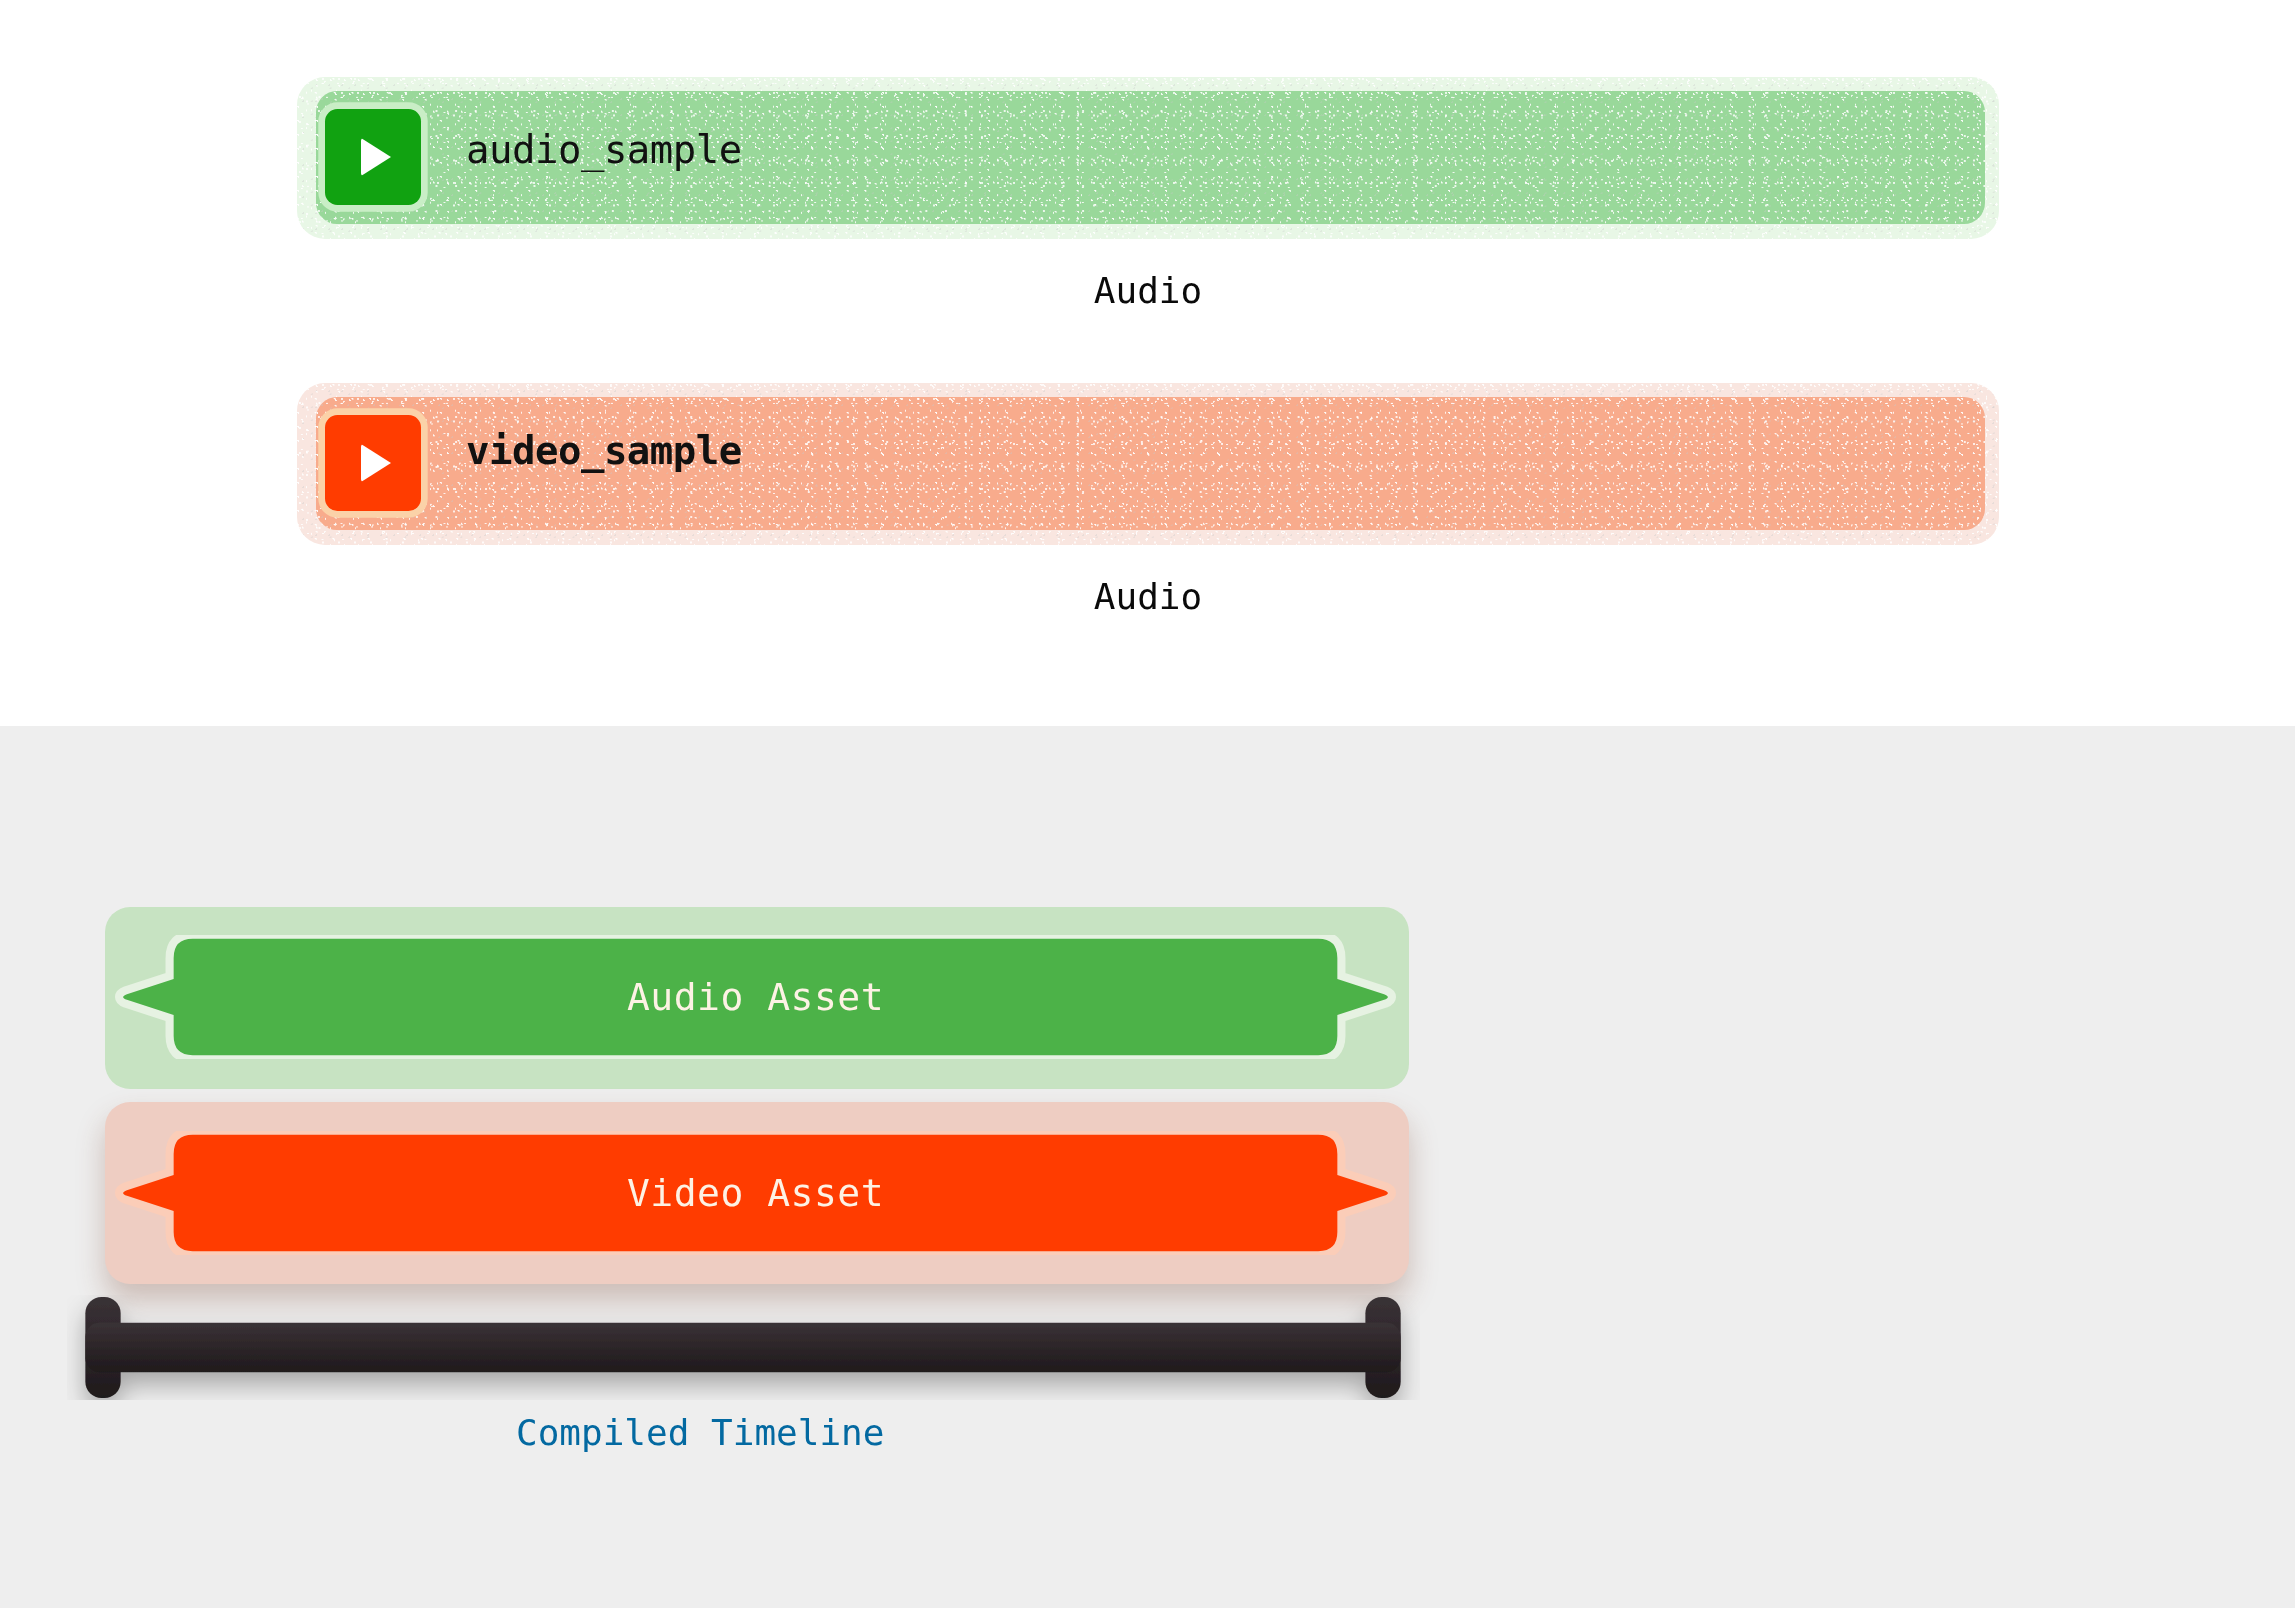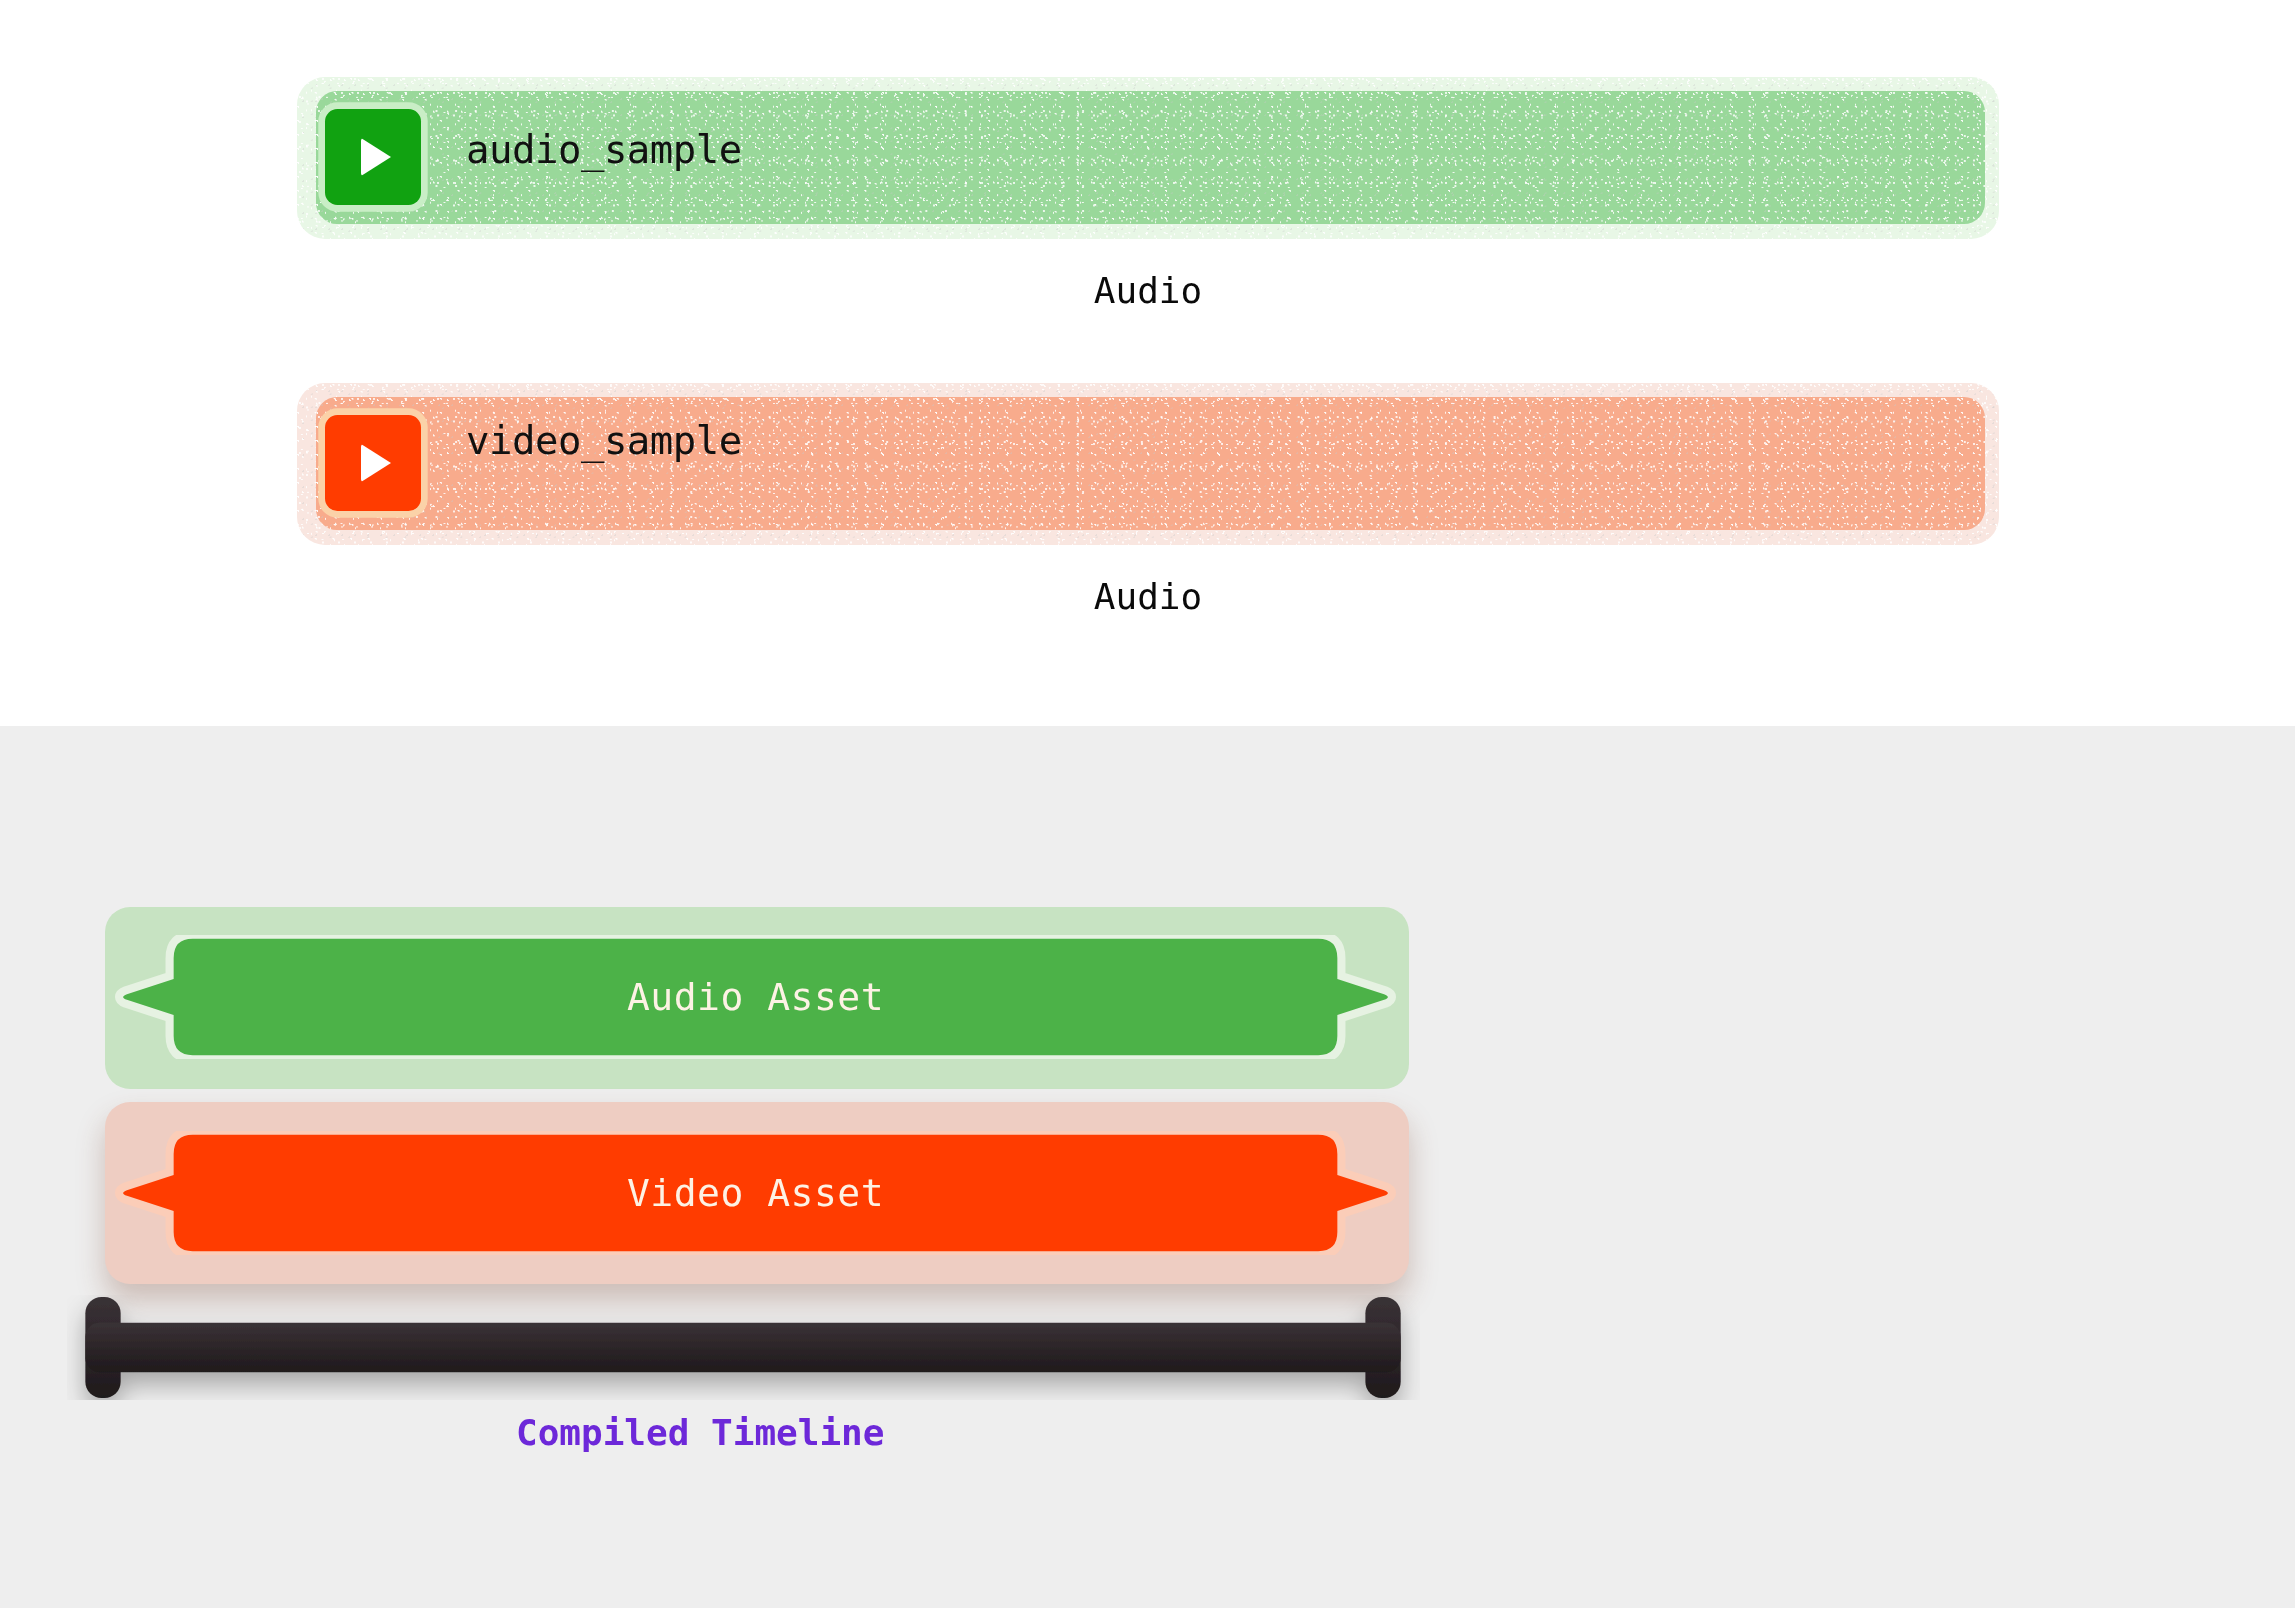--- a/index.html
+++ b/index.html
@@ -86,21 +86,21 @@
   .ribbon-svg{display:block;position:absolute;left:0;top:0;}
   .ribbon-text{
     position:absolute;left:0;top:0;width:100%;height:100%;
     display:flex;align-items:center;justify-content:center;
     font-size:38px;color:#fdf2e4;letter-spacing:0.5px;white-space:nowrap;
     pointer-events:none;
   }
 
   .timeline{position:absolute;}
   .timeline-caption{
-    position:absolute;font-size:36px;font-weight:bold;color:#6d28d9;white-space:nowrap;
+    position:absolute;font-size:36px;font-weight:normal;color:#0369a1;white-space:nowrap;
   }
 </style>
 </head>
 <body>
 
 <div id="top-section">
 
   <div class="source-row">
     <div class="source-shell" style="left:297px;top:77px;width:1702px;height:162px;background:#e8f7e6;">
       <div class="noise"></div>
@@ -119,21 +119,21 @@
   <div class="source-row">
     <div class="source-shell" style="left:297px;top:383px;width:1702px;height:162px;background:#f9e6e0;">
       <div class="noise"></div>
     </div>
     <div class="source-inner" style="left:316px;top:397px;width:1669px;height:133px;background:#f8ab8c;">
       <div class="noise"></div>
     </div>
     <div class="play-chip" style="left:325px;top:415px;width:96px;height:96px;background:#ff3c00;box-shadow:0 0 0 6.7px #fbd2a8;">
       <div class="play-tri"></div>
     </div>
-    <div class="source-label" style="left:466px;top:418px;">video_sample</div>
+    <div class="source-label" style="left:466px;top:428px;font-weight:bold;">video_sample</div>
   </div>
 
   <div class="section-caption" style="left:909px;top:576px;width:478px;">Audio</div>
 </div>
 
 <div id="bottom-section">
 
   <div class="track-card" style="left:105px;top:181px;width:1304px;height:182px;background:#c7e3c2;"></div>
 
   <div class="ribbon-wrap" style="left:110px;top:209px;width:1291px;height:124px;text-decoration:underline;">

